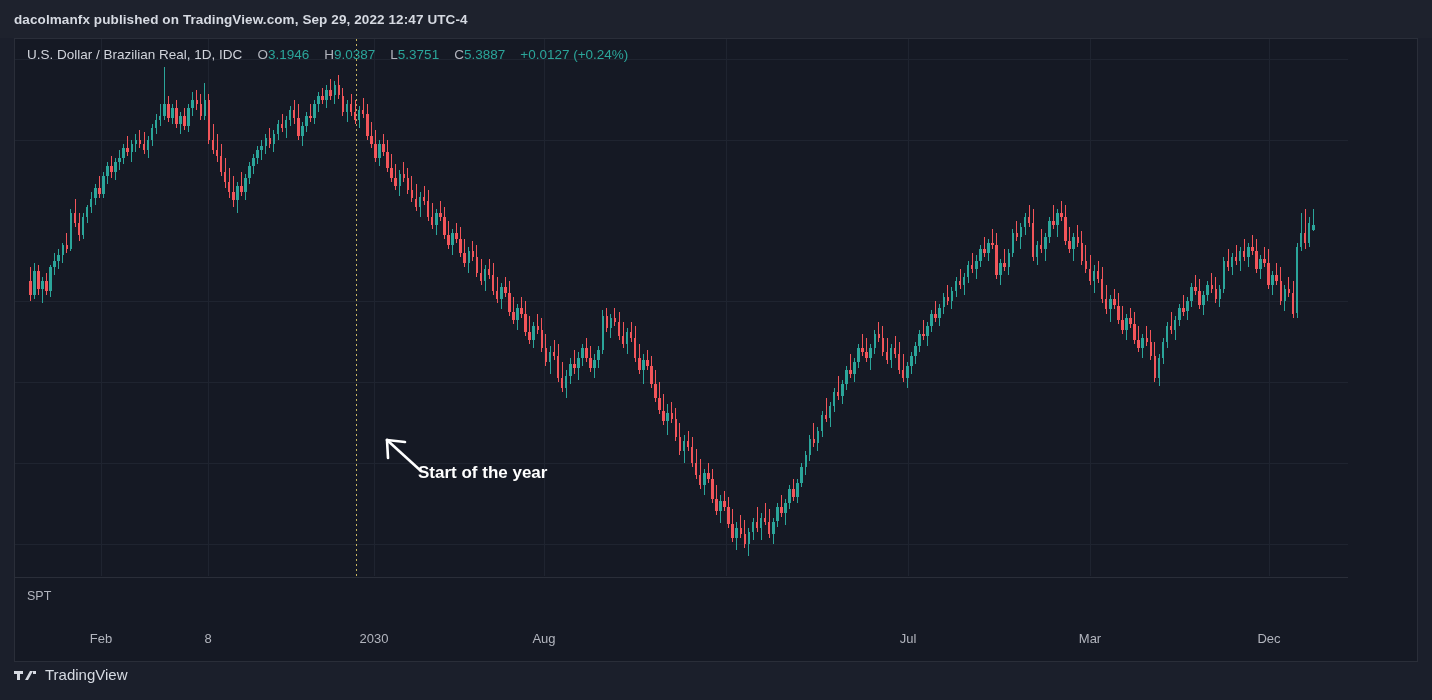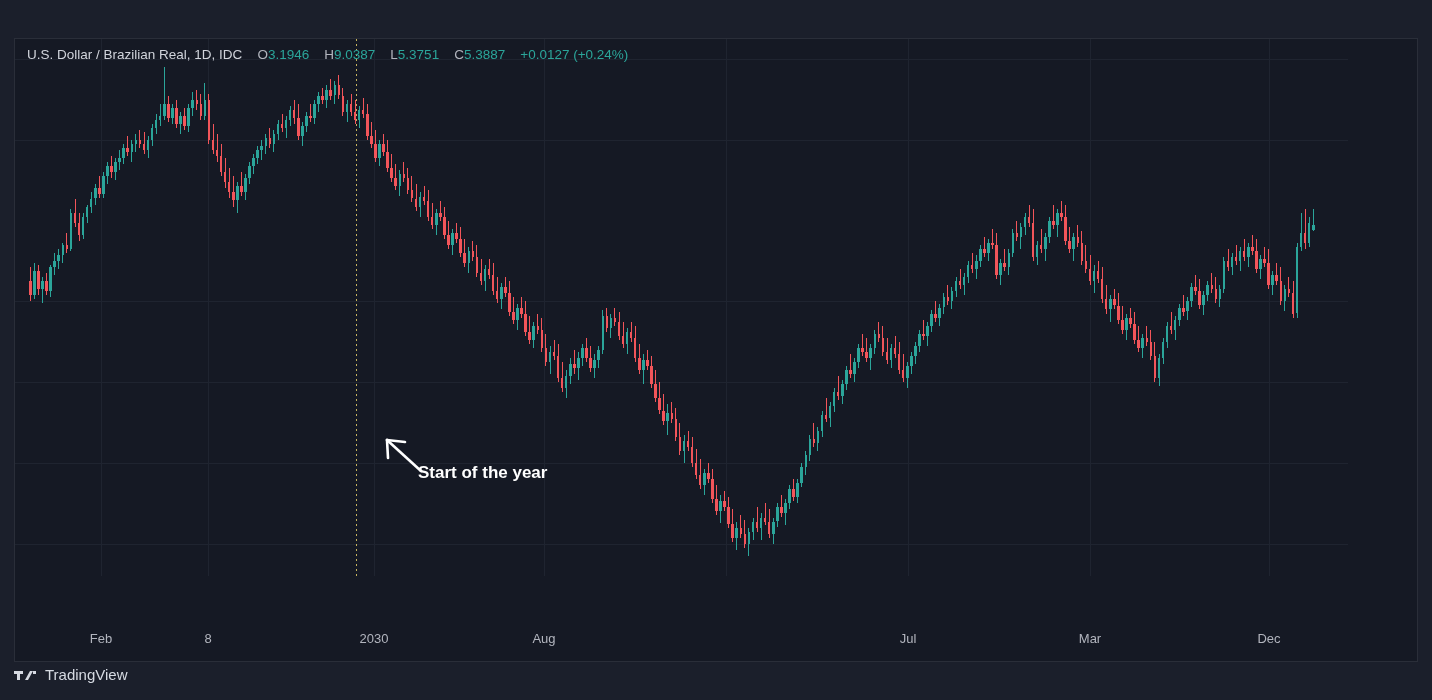--- a/index.html
+++ b/index.html
@@ -120,20 +120,23 @@
     position:absolute;left:14px;top:666px;
     display:flex;align-items:center;gap:7px;
   }
   .footer .tv-name{color:#d6dae2;font-size:15px;}
 </style>
 </head>
 <body>
 
 <div id="app">
 
+  <div class="pub-bar">
+    <div class="pub-text">dacolmanfx published on TradingView.com, Sep 29, 2022 12:47 UTC-4</div>
+  </div>
 
   <div class="chart-frame">
 
     <div class="price-pane">
       <div id="grid-layer">
           <div class="hgrid" style="top: 20.2px;"></div>
           <div class="hgrid" style="top: 100.9px;"></div>
           <div class="hgrid" style="top: 262.4px;"></div>
           <div class="hgrid" style="top: 343.2px;"></div>
           <div class="hgrid" style="top: 423.9px;"></div>
@@ -800,20 +803,23 @@
         <span class="ohlc-key">H</span><span class="ohlc-val">9.0387</span>
         <span>&nbsp;&nbsp;</span>
         <span class="ohlc-key">L</span><span class="ohlc-val">5.3751</span>
         <span>&nbsp;&nbsp;</span>
         <span class="ohlc-key">C</span><span class="ohlc-val">5.3887</span>
         <span>&nbsp;&nbsp;</span>
         <span class="chg">+0.0127 (+0.24%)</span>
       </div>
     </div>
 
+    <div class="spt-pane">
+      <div class="spt-label">SPT</div>
+    </div>
 
     <div class="time-axis" id="time-axis">
         <div class="time-tick" style="left: 86px;">Feb</div>
         <div class="time-tick" style="left: 193px;">8</div>
         <div class="time-tick" style="left: 359px;">2030</div>
         <div class="time-tick" style="left: 529px;">Aug</div>
         <div class="time-tick" style="left: 679px; margin-top: 47px;">May</div>
         <div class="time-tick" style="left: 893px;">Jul</div>
         <div class="time-tick" style="left: 1075px;">Mar</div>
         <div class="time-tick" style="left: 1254px;">Dec</div>

